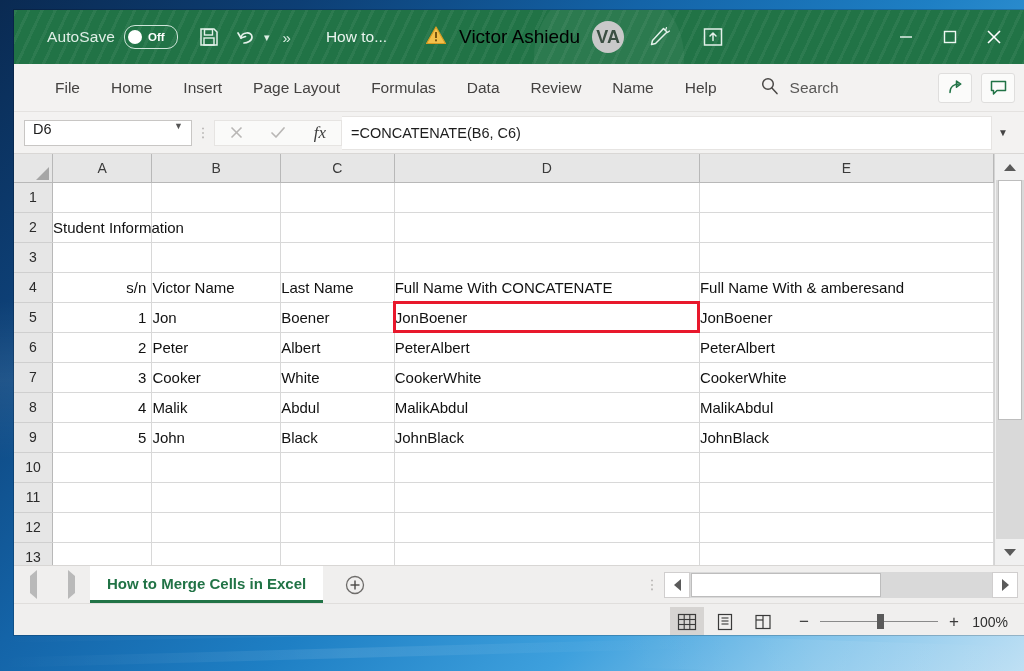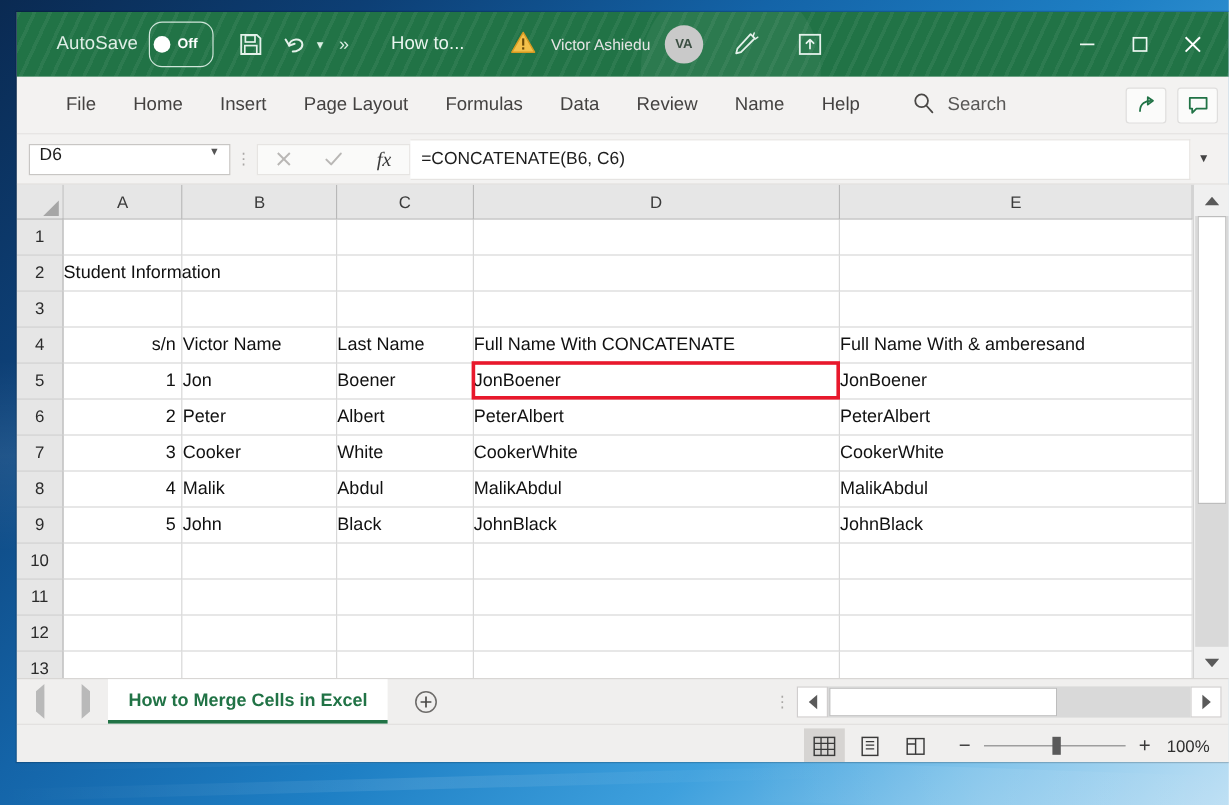--- a/index.html
+++ b/index.html
@@ -49,42 +49,42 @@
   .title-pattern::after {
     content: ""; position: absolute; left: 520px; top: -28px;
     width: 150px; height: 150px; border-radius: 50%;
     background: rgba(255,255,255,.05);
   }
   .tb-item { position: relative; z-index: 2; color: #e8f3ec; }
   .autosave-label {
     font-size: 15.5px; margin-left: 33px; color: #dfeee6; letter-spacing: .1px;
   }
   .toggle {
-    margin-left: 9px; width: 54px; height: 38px; border-radius: 11px;
+    margin-left: 9px; width: 54px; height: 24px; border-radius: 11px;
     border: 1.6px solid #cfe5d9; display: flex; align-items: center;
     padding: 0 3px; cursor: pointer;
   }
   .toggle .knob { width: 14px; height: 14px; border-radius: 50%; background: #ffffff; }
   .toggle .tg-text { font-size: 11.5px; color: #ffffff; margin-left: 6px; font-weight: 600; }
   .tb-icon {
     margin-left: 16px; width: 30px; height: 30px;
     display: flex; align-items: center; justify-content: center;
     cursor: pointer;
   }
   .tb-icon svg { display: block; }
   .qat-caret { margin-left: 2px; font-size: 11px; color: #dbeee3; cursor: pointer; }
   .tb-more { margin-left: 13px; font-size: 15px; color: #dbeee3; cursor: pointer; letter-spacing: -1px; }
   .doc-title {
     margin-left: 36px; font-size: 15.5px; color: #eaf5ef; cursor: default;
   }
   .warn-icon { margin-left: 38px; cursor: pointer; }
-  .user-name { margin-left: 12px; font-size: 13px; color: #e5e5e5; cursor: pointer; }
+  .user-name { margin-left: 12px; font-size: 19px; color: #000000; cursor: pointer; }
   .avatar {
     margin-left: 12px; width: 32px; height: 32px; border-radius: 50%;
-    background: #c9c9c9; color: #3c4f43; font-size: 11px; font-weight: 600;
+    background: #c9c9c9; color: #3c4f43; font-size: 18px; font-weight: 600;
     display: flex; align-items: center; justify-content: center; cursor: pointer;
   }
   .win-ctrl {
     width: 44px; height: 54px; display: flex; align-items: center; justify-content: center;
     cursor: pointer; position: relative; z-index: 2; color: #eef7f2;
   }
   .spacer { flex: 1; }
 
   
   .ribbon {

